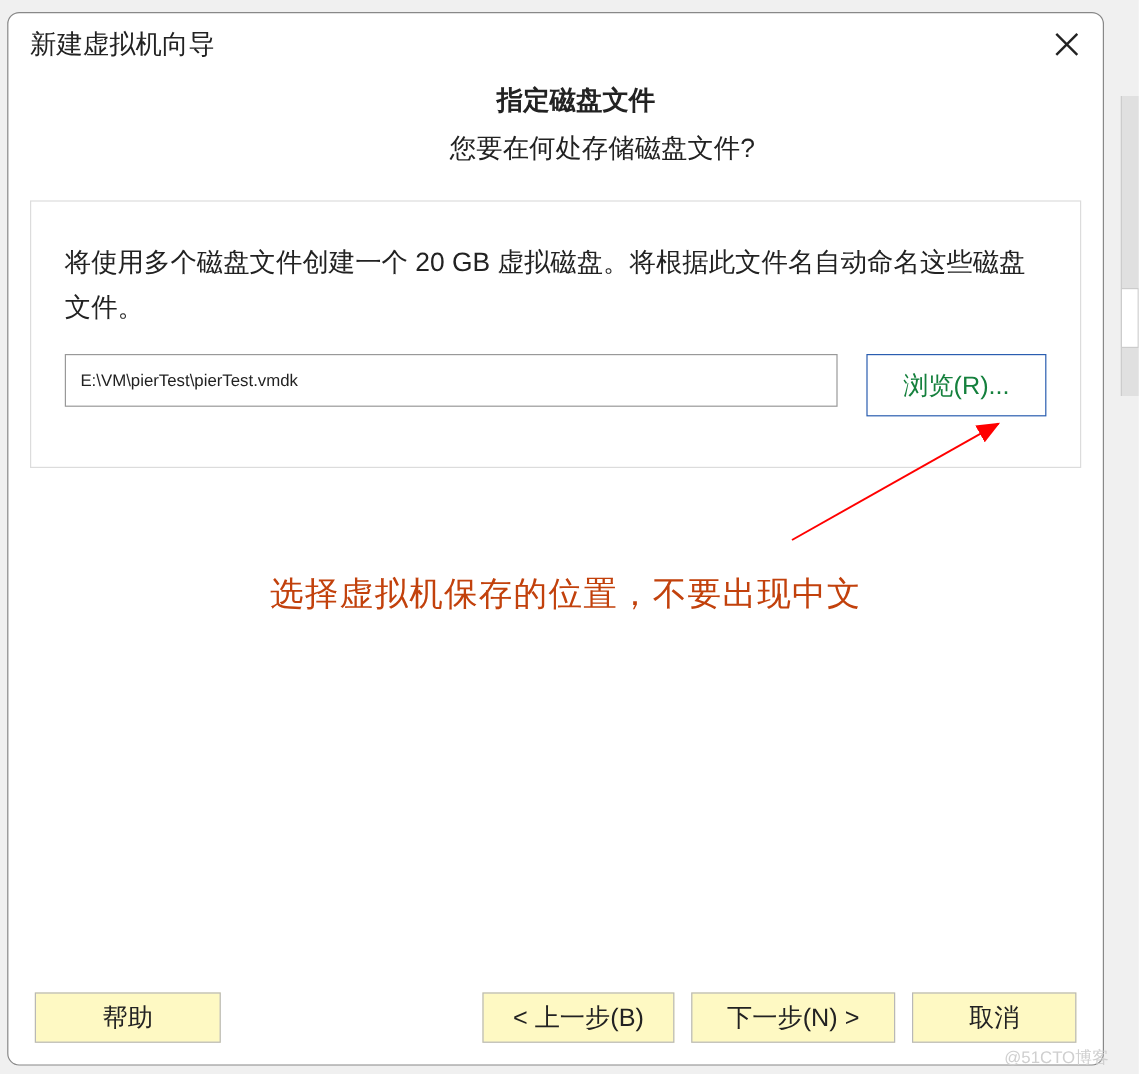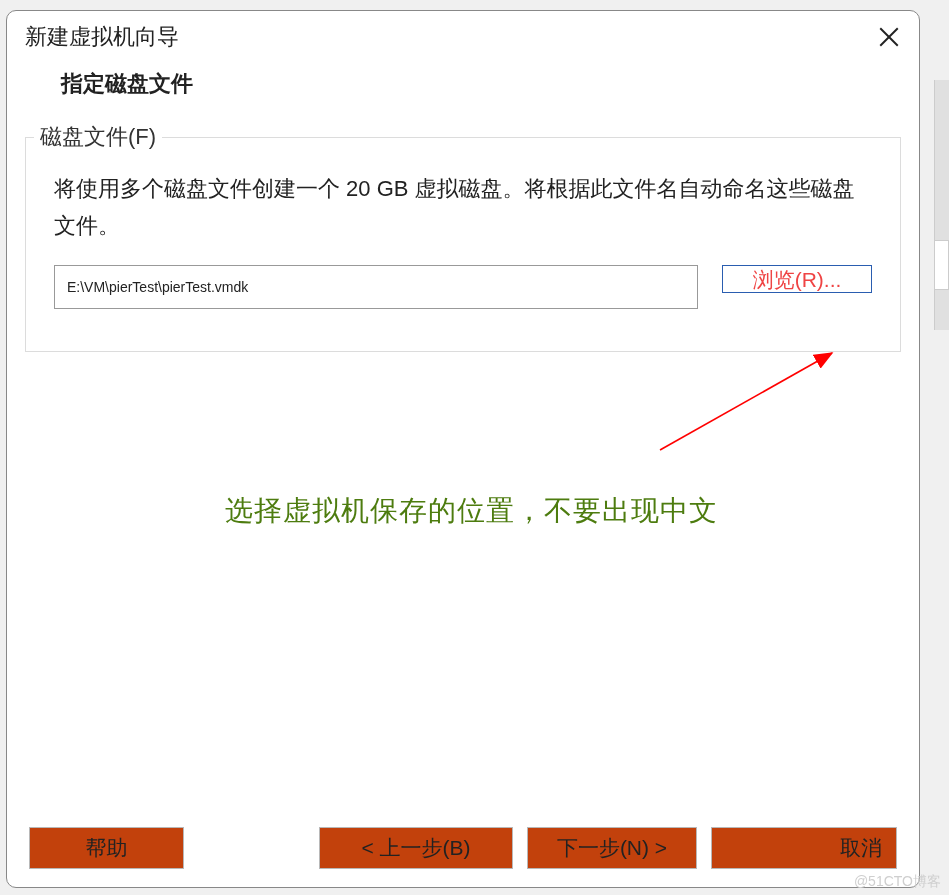--- a/index.html
+++ b/index.html
@@ -47,20 +47,21 @@
       cursor: pointer;
       font-size: 22px;
       color: #222;
     }
     .close-btn svg {
       width: 20px;
       height: 20px;
     }
     .header-section {
       padding: 8px 20px 28px 54px;
+      text-align: center;
     }
     .header-heading {
       font-size: 22px;
       font-weight: bold;
       color: #222;
       margin-bottom: 10px;
     }
     .header-sub {
       font-size: 22px;
       color: #222;
@@ -102,70 +103,70 @@
       height: 44px;
       border: 1px solid #999;
       padding: 0 12px;
       font-size: 14px;
       font-family: inherit;
       color: #222;
       outline: none;
     }
     .browse-btn {
       width: 150px;
-      height: 28px;
+      height: 52px;
       border: 1px solid #2a5db0;
       background: #fff;
       font-size: 21px;
       font-family: inherit;
-      color: #ef4444;
+      color: #15803d;
       cursor: pointer;
     }
     .annotation-layer {
       position: absolute;
       top: 0;
       left: 0;
       width: 100%;
       height: 100%;
       pointer-events: none;
     }
     .annotation-text {
       position: absolute;
-      top: 492px;
+      top: 476px;
       left: 225px;
-      color: #4d7c0f;
+      color: #c2410c;
       font-size: 28px;
       letter-spacing: 1px;
     }
     .footer {
       display: flex;
       padding: 12px 22px 18px 22px;
       gap: 14px;
     }
     .footer-spacer {
       flex: 1;
     }
     .footer-btn {
       height: 42px;
       border: 1px solid #b8b8b8;
-      background: #c2410c;
+      background: #fef9c3;
       font-size: 21px;
       font-family: inherit;
       color: #222;
       cursor: pointer;
-      padding: 0 14px;
+      padding: 0 0;
     }
     .btn-help { width: 155px; }
-    .btn-back { width: 194px; }
+    .btn-back { width: 160px; }
     .btn-next { width: 170px; }
-    .btn-cancel { width: 186px; text-align: right; }
+    .btn-cancel { width: 137px; }
     .watermark {
       position: absolute;
       bottom: 4px;
-      right: 8px;
+      right: 25px;
       color: #cfcfcf;
       font-size: 14px;
     }
     .side-strip {
       position: absolute;
       top: 80px;
       right: 0;
       width: 15px;
       height: 250px;
       background: #e0e0e0;
@@ -194,25 +195,25 @@
     <div class="close-btn">
       <svg viewBox="0 0 16 16">
         <line x1="1" y1="1" x2="15" y2="15" stroke="#222" stroke-width="1.6"></line>
         <line x1="15" y1="1" x2="1" y2="15" stroke="#222" stroke-width="1.6"></line>
       </svg>
     </div>
   </div>
 
   <div class="header-section">
     <div class="header-heading">指定磁盘文件</div>
+    <div class="header-sub">您要在何处存储磁盘文件?</div>
   </div>
 
   <div class="content">
     <div class="fieldset">
-      <div class="fieldset-legend">磁盘文件(F)</div>
       <div class="description">将使用多个磁盘文件创建一个 20 GB 虚拟磁盘。将根据此文件名自动命名这些磁盘文件。</div>
       <div class="input-row">
         <input type="text" class="path-input" value="E:\VM\pierTest\pierTest.vmdk" style="">
         <button class="browse-btn">浏览(R)...</button>
       </div>
     </div>
   </div>
 
   <div class="footer">
     <button class="footer-btn btn-help">帮助</button>

